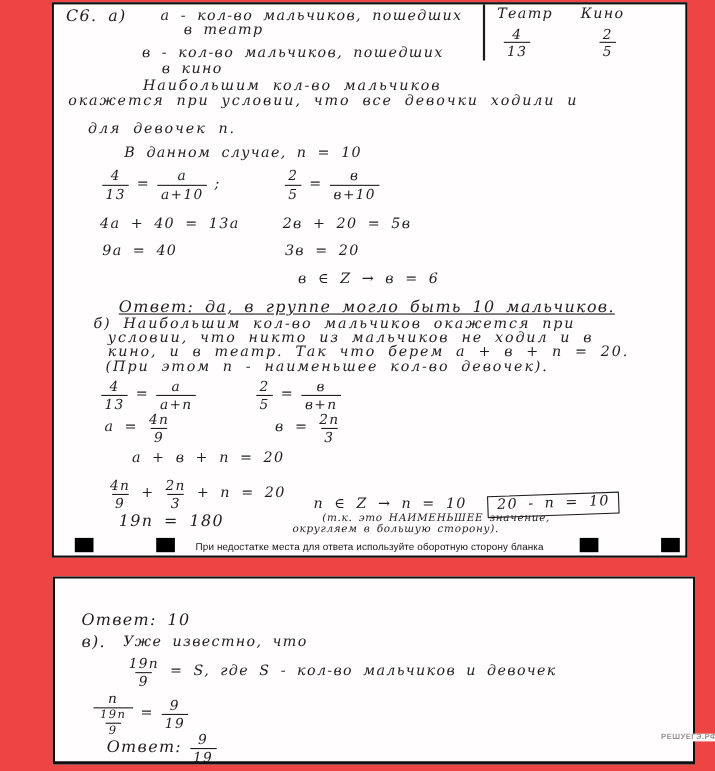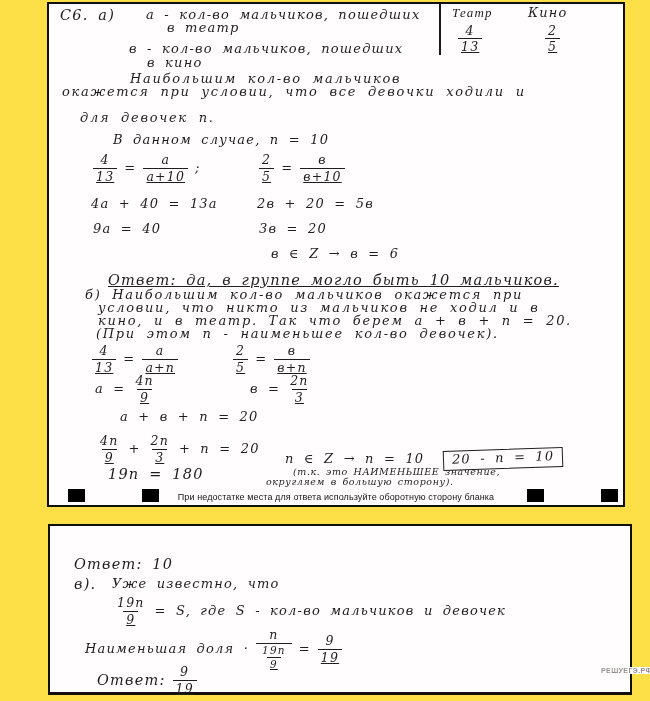--- a/index.html
+++ b/index.html
@@ -1,28 +1,28 @@
 <!DOCTYPE html>
 <html><head>
 <meta charset="utf-8">
 <style>
   html,body{margin:0;padding:0;background:#ffffff;}
-  #page{position:relative;width:650px;height:701px;background:#fde047;overflow:hidden;
+  #page{position:relative;width:650px;height:701px;background:#ef4444;overflow:hidden;
         font-family:"DejaVu Serif",serif;color:#1c1c1c;}
   .box{position:absolute;box-sizing:border-box;border:2px solid #101010;background:#fffdfd;}
   .hw{position:absolute;font-style:italic;font-size:13px;line-height:1.12;white-space:nowrap;
       letter-spacing:1.2px;word-spacing:4px;color:#1e1e1e;}
   .hw-lg{font-size:14.5px;}
   .hw-para{letter-spacing:1.7px;word-spacing:5px;}
   .hw-sm{font-size:9.5px;letter-spacing:0.6px;word-spacing:2px;}
   .eqrow{display:flex;align-items:center;gap:7px;}
   .frac{display:inline-flex;flex-direction:column;align-items:center;line-height:1.05;
         font-size:12.5px;vertical-align:middle;}
   .frac .num{display:block;padding:0 3px 1px 3px;}
-  .frac .den{display:block;border-top:1.4px solid #1e1e1e;padding:1px 3px 0 3px;text-decoration:underline;}
+  .frac .den{display:block;border-top:1.4px solid #1e1e1e;padding:1px 3px 0 3px;}
   .frac.small{font-size:10.5px;}
   .vline{position:absolute;width:2px;background:#1a1a1a;}
   .sq{position:absolute;width:17px;height:13px;background:#000;}
   .print{position:absolute;font-family:"Liberation Sans",sans-serif;font-style:normal;
          font-size:9px;color:#151515;letter-spacing:0.1px;}
   .hand-box{border:1.6px solid #1e1e1e;padding:1px 8px 2px 8px;transform:rotate(-2deg);
             display:inline-block;}
   .watermark{position:absolute;font-family:"Liberation Sans",sans-serif;font-style:normal;
              font-weight:bold;font-size:7px;color:#9a8f8f;letter-spacing:0.4px;background:#fff;
              padding:0 1px;z-index:5;}
@@ -34,21 +34,21 @@
 
   <div class="box" style="left:47px;top:2px;width:578px;height:505px;"></div>
   <div class="vline" style="left:439px;top:4px;height:51px;"></div>
 
   <div class="hw hw-lg" style="left:60px;top:7px;">С6. а)</div>
   <div class="hw" style="left:146px;top:8px;">а - кол-во мальчиков, пошедших</div>
   <div class="hw" style="left:167px;top:21px;">в театр</div>
   <div class="hw" style="left:129px;top:42px;">в - кол-во мальчиков, пошедших</div>
   <div class="hw" style="left:147px;top:56px;">в кино</div>
 
-  <div class="hw" style="left:452px;top:6px;font-family:Liberation Serif, serif;">Театр</div>
+  <div class="hw" style="left:452px;top:6px;">Театр</div>
   <div class="hw" style="left:528px;top:6px;">Кино</div>
   <div class="hw" style="left:458px;top:24px;">
     <span class="frac">
       <span class="num">4</span>
       <span class="den">13</span>
     </span>
   </div>
   <div class="hw" style="left:545px;top:24px;">
     <span class="frac">
       <span class="num">2</span>
@@ -174,21 +174,20 @@
 
   <div class="hw eqrow" style="left:114px;top:596px;height:30px;">
     <span class="frac">
       <span class="num">19n</span>
       <span class="den">9</span>
     </span>
     <span>= S, где S - кол-во мальчиков и девочек</span>
   </div>
 
   <div class="hw eqrow" style="left:85px;top:628px;height:42px;">
-    <span>Наименьшая доля ·</span>
     <span class="frac">
       <span class="num">n</span>
       <span class="den">
         <span class="frac small">
           <span class="num">19n</span>
           <span class="den">9</span>
         </span>
       </span>
     </span>
     <span>=</span>

